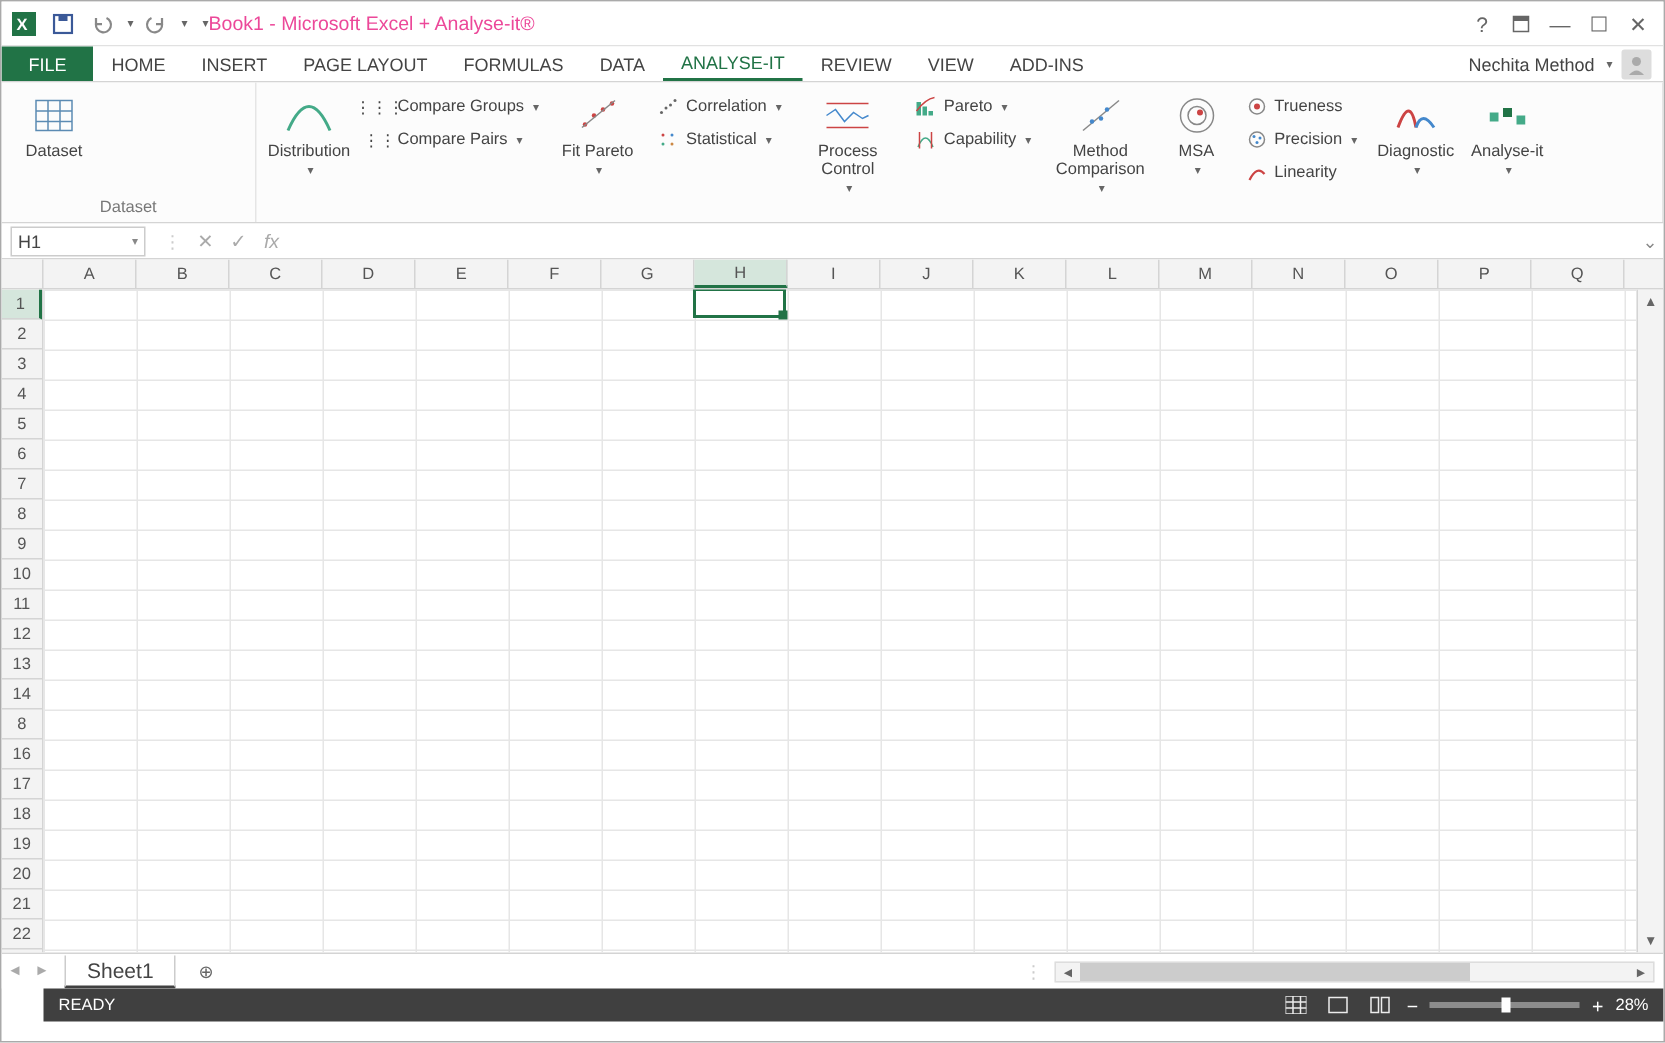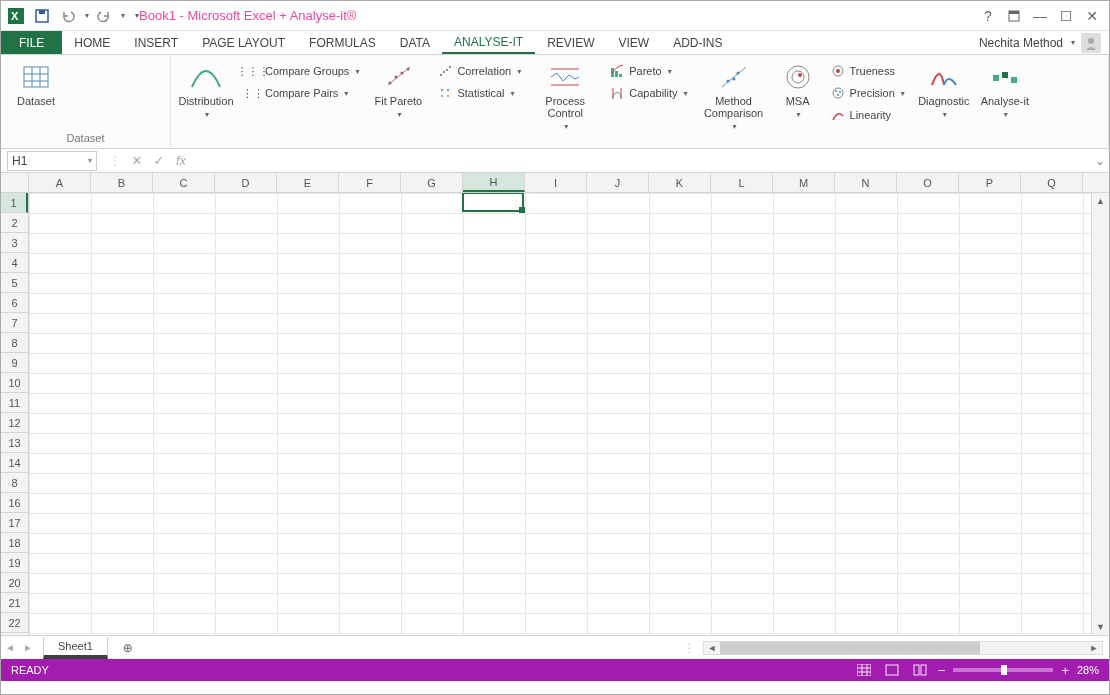--- a/index.html
+++ b/index.html
@@ -60,30 +60,30 @@
 .gridlines-v { position: absolute; top: 0; bottom: 0; width: 1px; background: #e6e6e6; }
 .selcell { position: absolute; border: 2px solid #217346; background: transparent; }
 .selcell::after { content: ''; position: absolute; right: -3px; bottom: -3px; width: 6px; height: 6px; background: #217346; }
 .vscroll { width: 18px; background: #f3f3f3; border-left: 1px solid #d4d4d4; display: flex; flex-direction: column; align-items: center; }
 .vscroll .arrow { height: 16px; width: 100%; display: flex; align-items: center; justify-content: center; font-size: 9px; color: #666; cursor: pointer; }
 .vscroll .track { flex: 1; background: #f3f3f3; }
 
 
 .sheettabs { height: 24px; display: flex; align-items: center; background: #fff; border-top: 1px solid #d4d4d4; }
 .navarr { width: 18px; display: flex; align-items: center; justify-content: center; color: #aaa; font-size: 10px; cursor: pointer; }
-.sheettab { height: 22px; padding: 0 14px; border: 1px solid #ccc; border-top: none; display: flex; align-items: center; font-size: 11px; background: #fff; cursor: pointer; margin-left: 6px; border-bottom: 4px solid #404040; }
+.sheettab { height: 22px; padding: 0 14px; border: 1px solid #ccc; border-top: none; display: flex; align-items: center; font-size: 14px; background: #fff; cursor: pointer; margin-left: 6px; border-bottom: 2px solid #404040; }
 .addsheet { width: 24px; display: flex; align-items: center; justify-content: center; color: #666; cursor: pointer; margin-left: 8px; }
 .hscroll-area { flex: 1; display: flex; align-items: center; justify-content: flex-end; padding-right: 6px; }
 .hscroll { width: 400px; height: 14px; background: #f3f3f3; border: 1px solid #ddd; display: flex; align-items: center; }
 .hscroll .harrow { width: 16px; display: flex; align-items: center; justify-content: center; font-size: 9px; color: #666; cursor: pointer; }
 .hscroll .htrack { flex: 1; }
 .hscroll .hthumb { width: 260px; height: 12px; background: #ccc; }
 
 
-.statusbar { height: 22px; background: #a21caf; color: #fff; display: flex; align-items: center; font-size: 11px; }
+.statusbar { height: 22px; background: #404040; color: #fff; display: flex; align-items: center; font-size: 11px; margin-left: 28px; }
 .statusbar .status-left { padding-left: 10px; }
 .statusbar .status-right { margin-left: auto; display: flex; align-items: center; gap: 8px; padding-right: 10px; }
 .viewbtn { width: 20px; height: 16px; display: flex; align-items: center; justify-content: center; cursor: pointer; opacity: 0.9; }
 .zoom-slider { width: 100px; height: 4px; background: rgba(255,255,255,0.4); position: relative; }
 .zoom-slider .thumb { position: absolute; left: 48px; top: -3px; width: 6px; height: 10px; background: #fff; }
 .zoombtn { cursor: pointer; font-size: 13px; }
 </style>
 </head>
 <body>
 

